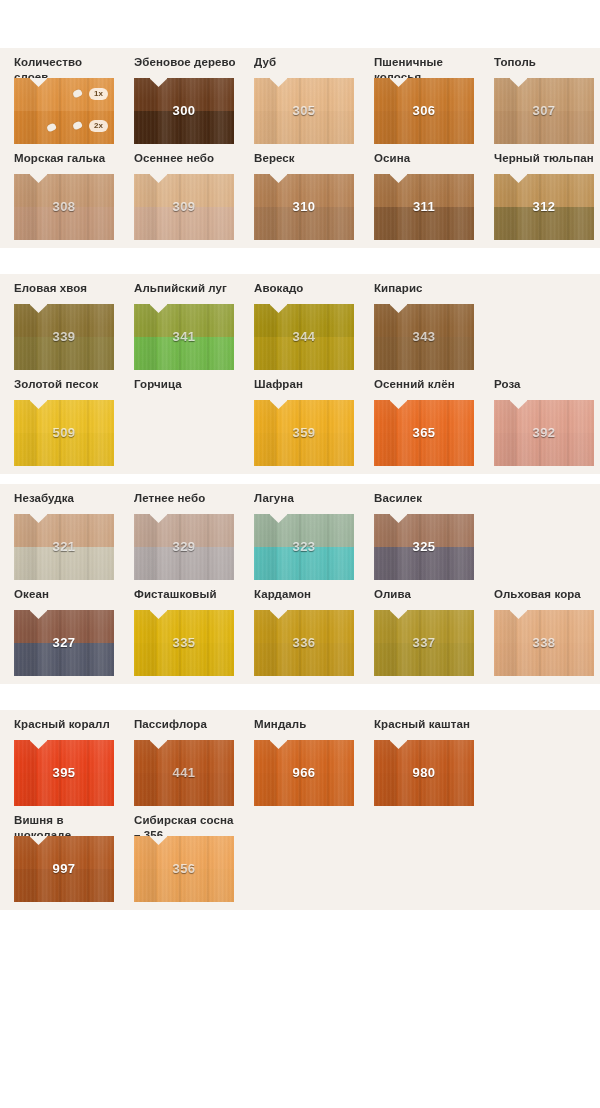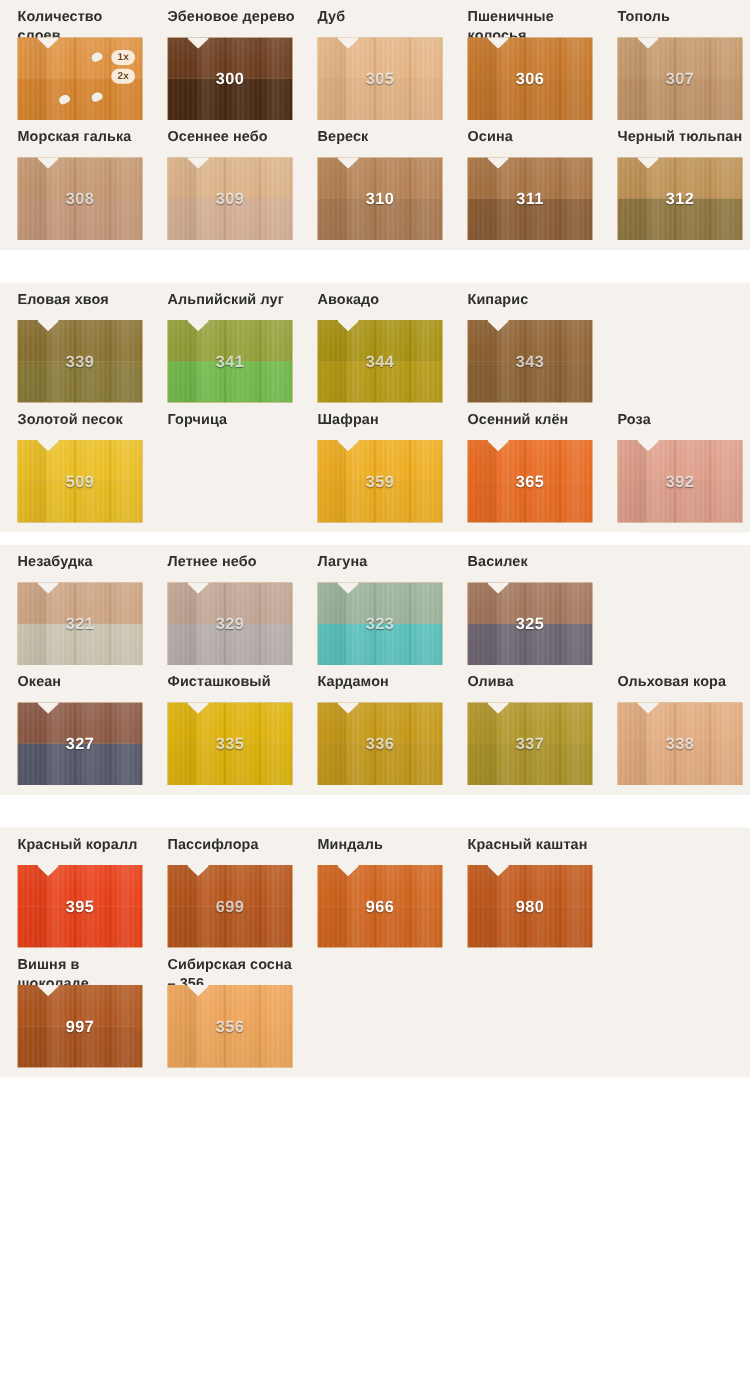--- a/index.html
+++ b/index.html
@@ -7,21 +7,21 @@
     padding: 0;
     background: #ffffff;
   }
   body {
     width: 600px;
     height: 1108px;
     font-family: "Liberation Sans", sans-serif;
     overflow: hidden;
     position: relative;
   }
-  #root { width: 512px; }
+  #root { width: 512px; margin-top: 48px; }
 
   .panel {
     background: #f5f1ec;
     width: 600px;
     box-sizing: border-box;
     padding: 0 0 8px 0;
   }
   .gap { height: 26px; background: #ffffff; }
   .gap-small { height: 10px; background: #ffffff; }
 
@@ -140,21 +140,21 @@
     position: absolute;
     background: rgba(255,255,255,0.80);
     color: #6a4a25;
     font-size: 8px;
     font-weight: bold;
     border-radius: 8px;
     padding: 1px 5px;
     line-height: 10px;
   }
   .badge.b1 { right: 6px; top: 10px; }
-  .badge.b2 { right: 6px; top: 25px; }
+  .badge.b2 { right: 6px; top: 42px; }
   .brush {
     position: absolute;
     width: 9px; height: 7px;
     background: #f3ede4;
     border-radius: 50% 50% 40% 40%;
     transform: rotate(-25deg);
     box-shadow: 0 0 1px rgba(0,0,0,.25);
   }
   .brush.p1 { right: 32px; top: 12px; }
   .brush.p2 { right: 32px; top: 44px; }
@@ -532,21 +532,21 @@
         </div>
         <div class="cell">
           <div class="cell-label">Пассифлора</div>
           <div class="swatch">
             <div class="tone-top" style="background: rgb(183, 86, 28);"></div>
             <div class="tone-bot" style="background: rgb(180, 84, 27);"></div>
             <div class="planks"></div>
             <div class="grain"></div>
             <div class="sheen"></div>
             <div class="notch"></div>
-            <div class="code dim">699</div>
+            <div class="code dim">441</div>
           </div>
         </div>
         <div class="cell">
           <div class="cell-label">Миндаль</div>
           <div class="swatch">
             <div class="tone-top" style="background: rgb(210, 101, 30);"></div>
             <div class="tone-bot" style="background: rgb(208, 100, 29);"></div>
             <div class="planks"></div>
             <div class="grain"></div>
             <div class="sheen"></div>

